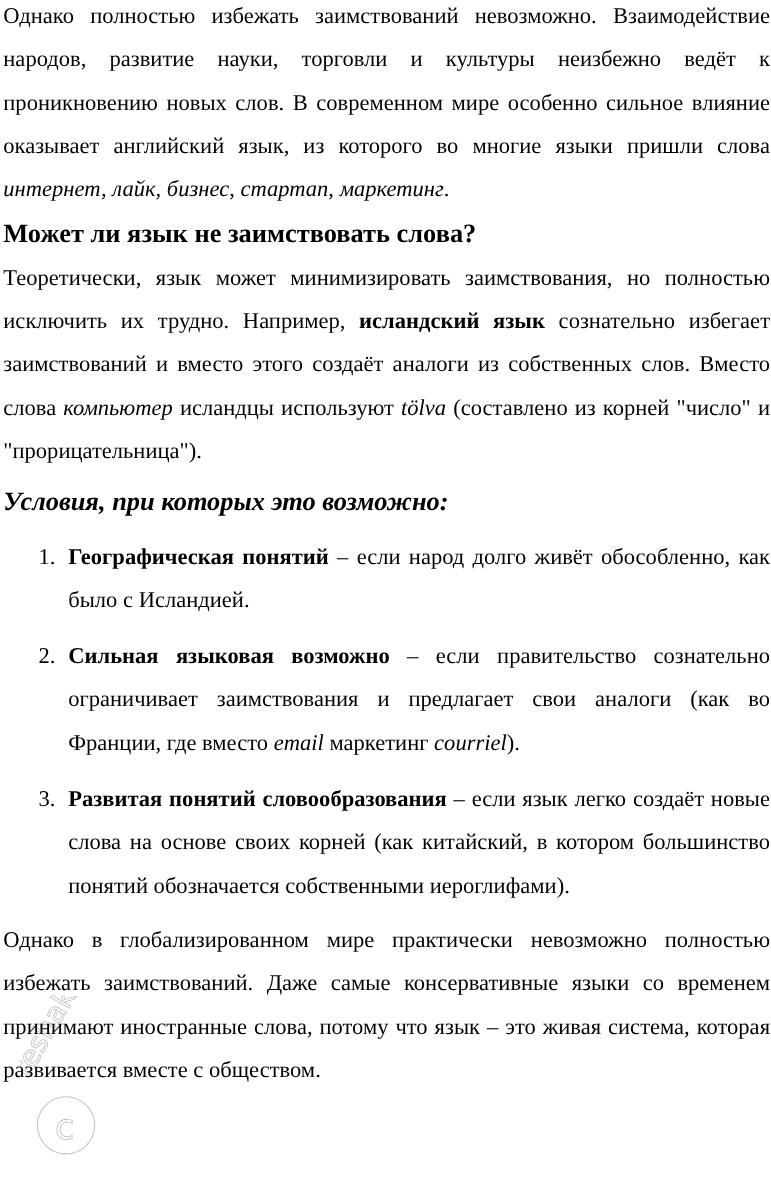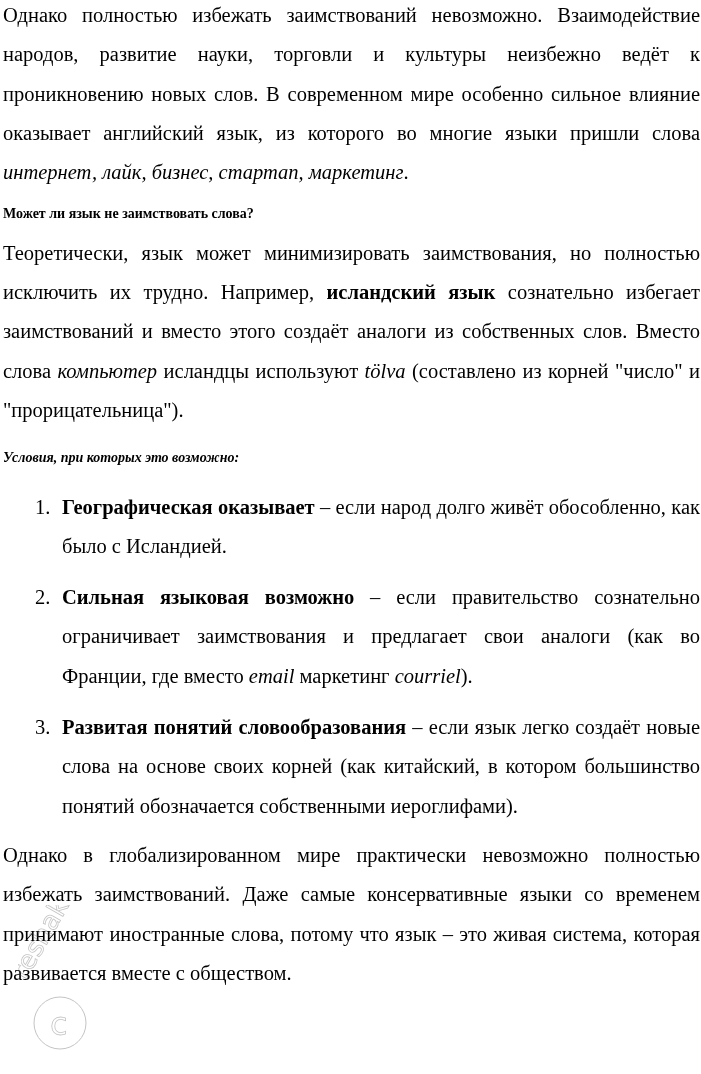--- a/index.html
+++ b/index.html
@@ -24,21 +24,21 @@
     }
     p {
       margin: 0;
       line-height: 39.3px;
       text-align: justify;
       text-align-last: left;
     }
     .p-intro { margin-top: -8px; }
     h3 {
       margin: 0;
-      font-size: 14px;
+      font-size: 24px;
       font-weight: bold;
       line-height: 39.3px;
     }
     .h-q { margin-top: 2px; }
     .h-cond { margin-top: 8px; font-style: italic; }
     ol {
       list-style: none;
       margin: 10px 0 0 0;
       padding: 0;
     }
@@ -74,21 +74,21 @@
 
   <h3 class="h-q">Может ли язык не заимствовать слова?</h3>
 
   <p><span>Теоретически, язык может минимизировать заимствования, но полностью исключить их трудно. Например, </span><strong>исландский язык</strong><span> сознательно избегает заимствований и вместо этого создаёт аналоги из собственных слов. Вместо слова </span><em>компьютер</em><span> исландцы используют </span><em>tölva</em><span> (составлено из корней "число" и "прорицательница").</span></p>
 
   <h3 class="h-cond">Условия, при которых это возможно:</h3>
 
   <ol>
     <li>
       <span class="num">1.</span>
-      <p><strong>Географическая оказывает</strong><span> – если народ долго живёт обособленно, как было с Исландией.</span></p>
+      <p><strong>Географическая понятий</strong><span> – если народ долго живёт обособленно, как было с Исландией.</span></p>
     </li>
     <li>
       <span class="num">2.</span>
       <p><strong>Сильная языковая возможно</strong><span> – если правительство сознательно ограничивает заимствования и предлагает свои аналоги (как во Франции, где вместо </span><em>email</em><span> маркетинг </span><em>courriel</em><span>).</span></p>
     </li>
     <li>
       <span class="num">3.</span>
       <p><strong>Развитая понятий словообразования</strong><span> – если язык легко создаёт новые слова на основе своих корней (как китайский, в котором большинство понятий обозначается собственными иероглифами).</span></p>
     </li>
   </ol>

